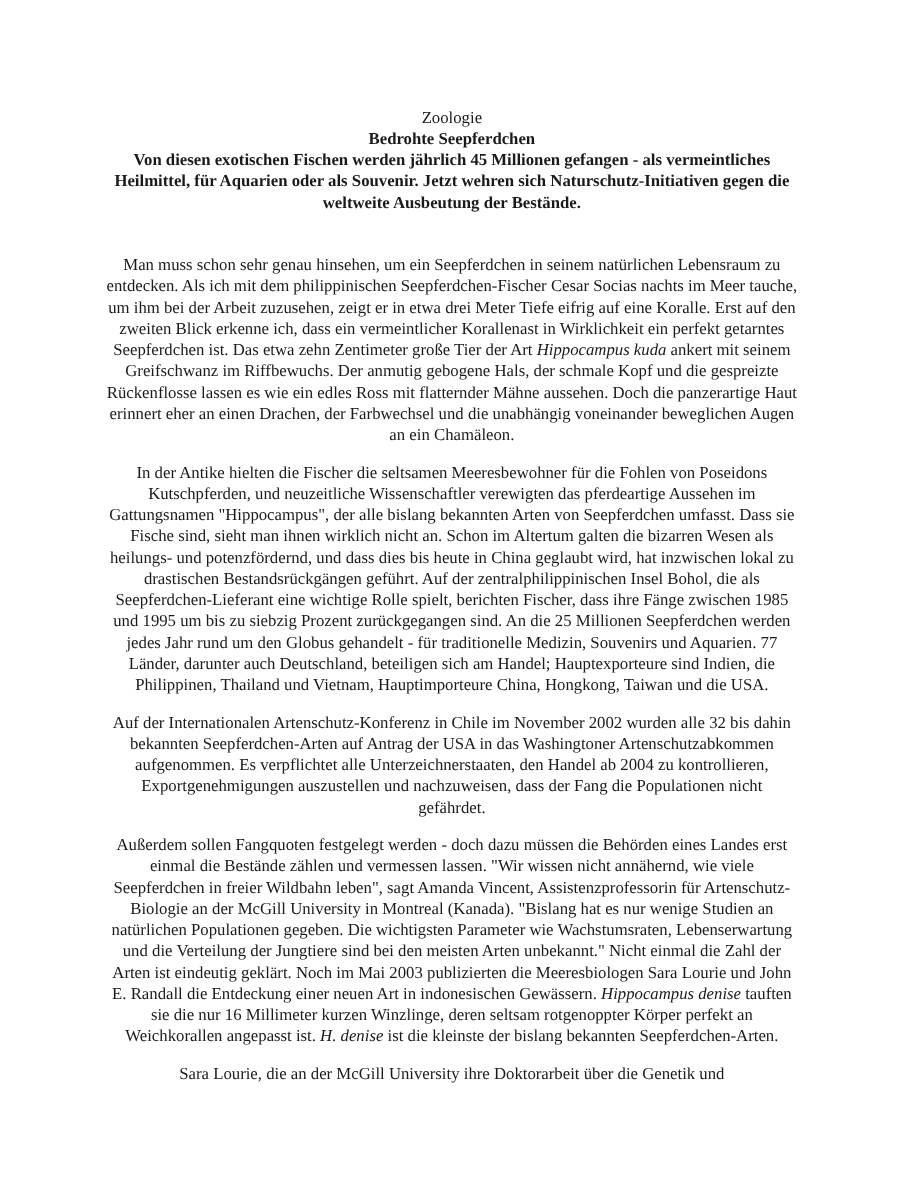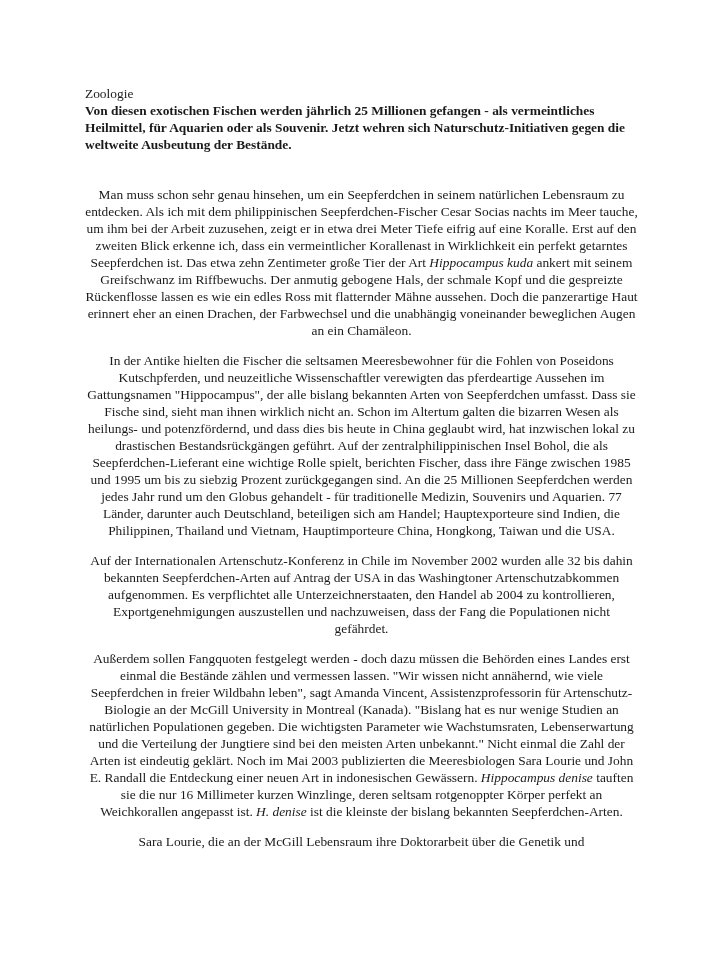--- a/index.html
+++ b/index.html
@@ -18,21 +18,21 @@
   .content {
     position: absolute;
     left: 85px;
     top: 85px;
     width: 553px;
     font-size: 13.4px;
     line-height: 17px;
     text-align: left;
   }
   .header {
-    text-align: left;
+    text-align: center;
   }
   .header .line {
     display: block;
   }
   .bold {
     font-weight: bold;
   }
   .article {
     margin-top: 33px;
   }
@@ -45,23 +45,24 @@
     font-style: italic;
   }
 </style>
 </head>
 <body>
 
 <div class="page">
   <div class="content">
     <div class="header">
       <span class="line">Zoologie</span>
-      <span class="line bold">Von diesen exotischen Fischen werden jährlich 25 Millionen gefangen - als vermeintliches Heilmittel, für Aquarien oder als Souvenir. Jetzt wehren sich Naturschutz-Initiativen gegen die weltweite Ausbeutung der Bestände.</span>
+      <span class="line bold">Bedrohte Seepferdchen</span>
+      <span class="line bold">Von diesen exotischen Fischen werden jährlich 45 Millionen gefangen - als vermeintliches Heilmittel, für Aquarien oder als Souvenir. Jetzt wehren sich Naturschutz-Initiativen gegen die weltweite Ausbeutung der Bestände.</span>
     </div>
     <div class="article">
         <p><span>Man muss schon sehr genau hinsehen, um ein Seepferdchen in seinem natürlichen Lebensraum zu entdecken. Als ich mit dem philippinischen Seepferdchen-Fischer Cesar Socias nachts im Meer tauche, um ihm bei der Arbeit zuzusehen, zeigt er in etwa drei Meter Tiefe eifrig auf eine Koralle. Erst auf den zweiten Blick erkenne ich, dass ein vermeintlicher Korallenast in Wirklichkeit ein perfekt getarntes Seepferdchen ist. Das etwa zehn Zentimeter große Tier der Art </span><i>Hippocampus kuda</i><span> ankert mit seinem Greifschwanz im Riffbewuchs. Der anmutig gebogene Hals, der schmale Kopf und die gespreizte Rückenflosse lassen es wie ein edles Ross mit flatternder Mähne aussehen. Doch die panzerartige Haut erinnert eher an einen Drachen, der Farbwechsel und die unabhängig voneinander beweglichen Augen an ein Chamäleon.</span></p>
         <p><span>In der Antike hielten die Fischer die seltsamen Meeresbewohner für die Fohlen von Poseidons Kutschpferden, und neuzeitliche Wissenschaftler verewigten das pferdeartige Aussehen im Gattungsnamen "Hippocampus", der alle bislang bekannten Arten von Seepferdchen umfasst. Dass sie Fische sind, sieht man ihnen wirklich nicht an. Schon im Altertum galten die bizarren Wesen als heilungs- und potenzfördernd, und dass dies bis heute in China geglaubt wird, hat inzwischen lokal zu drastischen Bestandsrückgängen geführt. Auf der zentralphilippinischen Insel Bohol, die als Seepferdchen-Lieferant eine wichtige Rolle spielt, berichten Fischer, dass ihre Fänge zwischen 1985 und 1995 um bis zu siebzig Prozent zurückgegangen sind. An die 25 Millionen Seepferdchen werden jedes Jahr rund um den Globus gehandelt - für traditionelle Medizin, Souvenirs und Aquarien. 77 Länder, darunter auch Deutschland, beteiligen sich am Handel; Hauptexporteure sind Indien, die Philippinen, Thailand und Vietnam, Hauptimporteure China, Hongkong, Taiwan und die USA.</span></p>
         <p><span>Auf der Internationalen Artenschutz-Konferenz in Chile im November 2002 wurden alle 32 bis dahin bekannten Seepferdchen-Arten auf Antrag der USA in das Washingtoner Artenschutzabkommen aufgenommen. Es verpflichtet alle Unterzeichnerstaaten, den Handel ab 2004 zu kontrollieren, Exportgenehmigungen auszustellen und nachzuweisen, dass der Fang die Populationen nicht gefährdet.</span></p>
         <p><span>Außerdem sollen Fangquoten festgelegt werden - doch dazu müssen die Behörden eines Landes erst einmal die Bestände zählen und vermessen lassen. "Wir wissen nicht annähernd, wie viele Seepferdchen in freier Wildbahn leben", sagt Amanda Vincent, Assistenzprofessorin für Artenschutz-Biologie an der McGill University in Montreal (Kanada). "Bislang hat es nur wenige Studien an natürlichen Populationen gegeben. Die wichtigsten Parameter wie Wachstumsraten, Lebenserwartung und die Verteilung der Jungtiere sind bei den meisten Arten unbekannt." Nicht einmal die Zahl der Arten ist eindeutig geklärt. Noch im Mai 2003 publizierten die Meeresbiologen Sara Lourie und John E. Randall die Entdeckung einer neuen Art in indonesischen Gewässern. </span><i>Hippocampus denise</i><span> tauften sie die nur 16 Millimeter kurzen Winzlinge, deren seltsam rotgenoppter Körper perfekt an Weichkorallen angepasst ist. </span><i>H. denise</i><span> ist die kleinste der bislang bekannten Seepferdchen-Arten.</span></p>
-        <p><span>Sara Lourie, die an der McGill Lebensraum ihre Doktorarbeit über die Genetik und</span></p>
+        <p><span>Sara Lourie, die an der McGill University ihre Doktorarbeit über die Genetik und</span></p>
       </div>
   </div>
 </div>
 
 </body></html>

